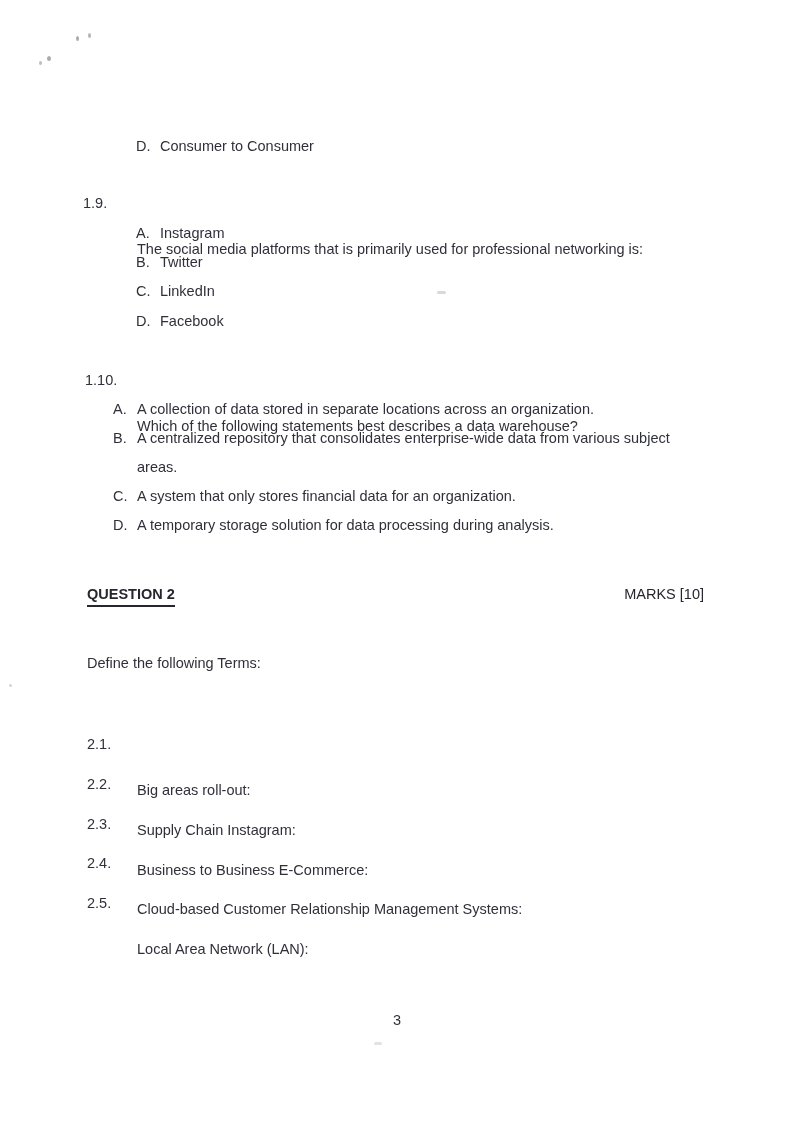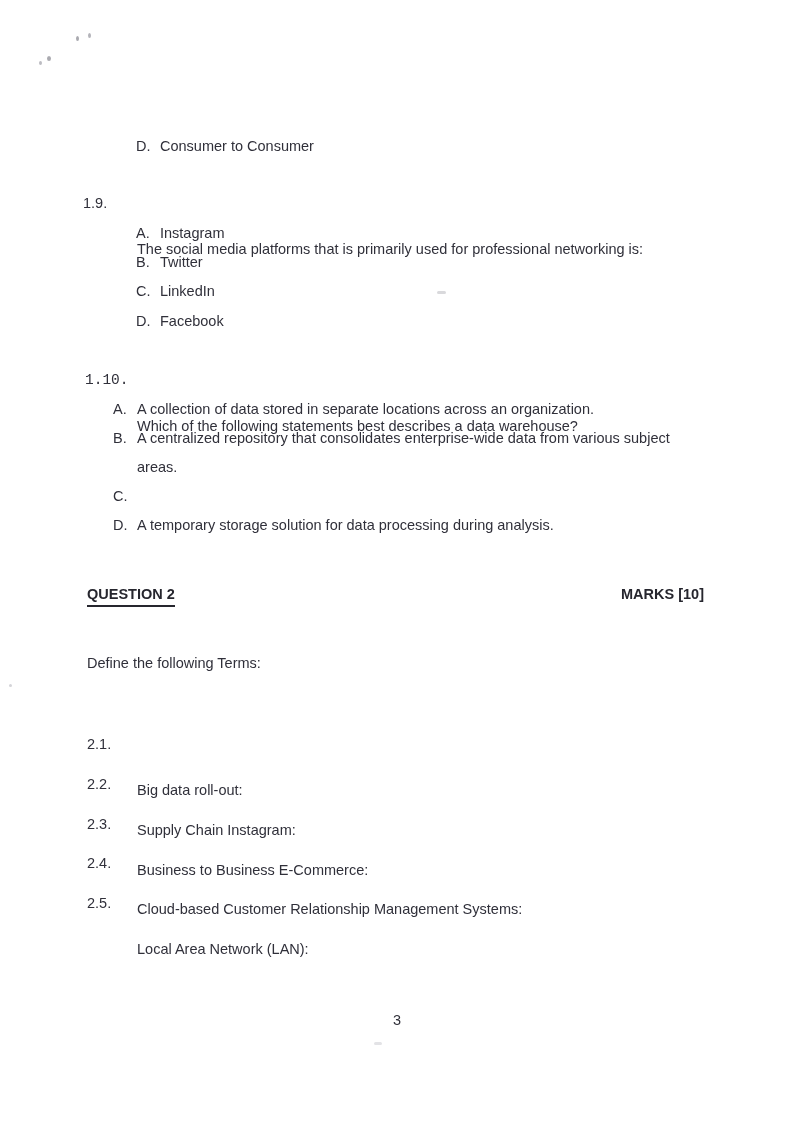--- a/index.html
+++ b/index.html
@@ -22,39 +22,39 @@
     width: 100%;
     height: 20px;
     font-size: 14.5px;
     line-height: 20px;
   }
   .line span {
     position: absolute;
     white-space: nowrap;
   }
   .num    { left: 83px; }
-  .num110 { left: 85px; font-family: Liberation Mono, monospace; }
+  .num110 { left: 85px; }
   .qtext  { left: 137px; margin-top: 46px; }
   .optletter-9  { left: 136px; }
   .opttext-9    { left: 160px; }
   .optletter-10 { left: 113px; }
   .opttext-10   { left: 137px; }
   .heading {
     font-weight: bold;
     color: #26262e;
   }
   .underlined {
     text-decoration: none;
     border-bottom: 2px solid #26262e;
     padding-bottom: 1px;
   }
   .marks {
     left: auto !important;
     right: 90px;
-    font-weight: bold;
+    font-weight: normal;
     color: #26262e;
   }
   .pagenum {
     position: absolute;
     left: 0;
     width: 100%;
     text-align: center;
     font-size: 14.5px;
     line-height: 20px;
   }
@@ -112,38 +112,39 @@
   </div>
   <div class="line" style="top:428px;">
     <span class="optletter-10">B.</span>
     <span class="opttext-10">A centralized repository that consolidates enterprise-wide data from various subject</span>
   </div>
   <div class="line" style="top:457px;text-decoration:underline;">
     <span class="opttext-10">areas.</span>
   </div>
   <div class="line" style="top:486px;">
     <span class="optletter-10">C.</span>
+    <span class="opttext-10">A system that only stores financial data for an organization.</span>
   </div>
   <div class="line" style="top:515px;">
     <span class="optletter-10">D.</span>
     <span class="opttext-10">A temporary storage solution for data processing during analysis.</span>
   </div>
 
   <div class="line" style="top:584px;">
     <span class="heading underlined" style="left:87px;">QUESTION 2</span>
     <span class="marks">MARKS [10]</span>
   </div>
 
   <div class="line" style="top:653px;">
     <span style="left:87px;">Define the following Terms:</span>
   </div>
 
   <div class="line" style="top:734px;padding-left:18px;">
     <span style="left:87px;">2.1.</span>
-    <span class="qtext">Big data roll-out:</span>
+    <span class="qtext">Big areas roll-out:</span>
   </div>
   <div class="line" style="top:774px;text-align:center;">
     <span style="left:87px;">2.2.</span>
     <span class="qtext">Supply Chain Instagram:</span>
   </div>
   <div class="line" style="top:814px;text-align:center;">
     <span style="left:87px;">2.3.</span>
     <span class="qtext">Business to Business E-Commerce:</span>
   </div>
   <div class="line" style="top:853px;">

